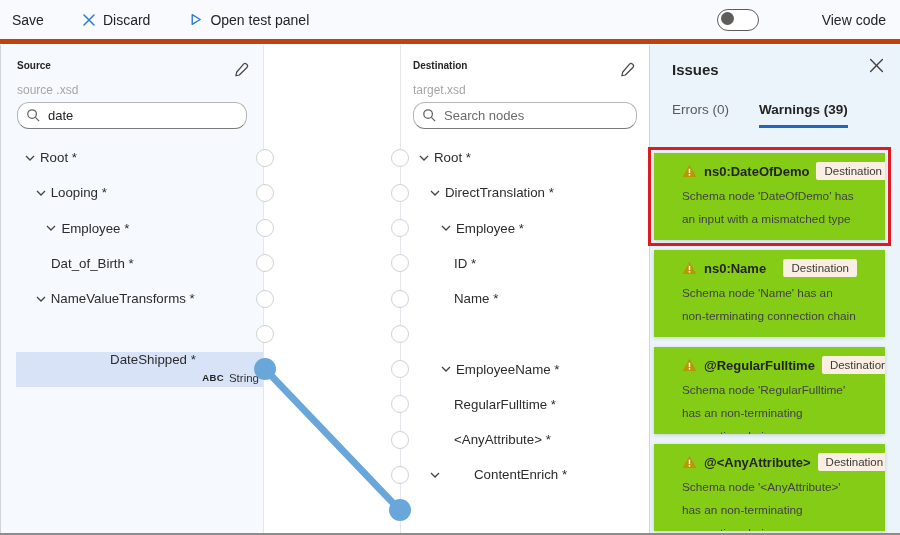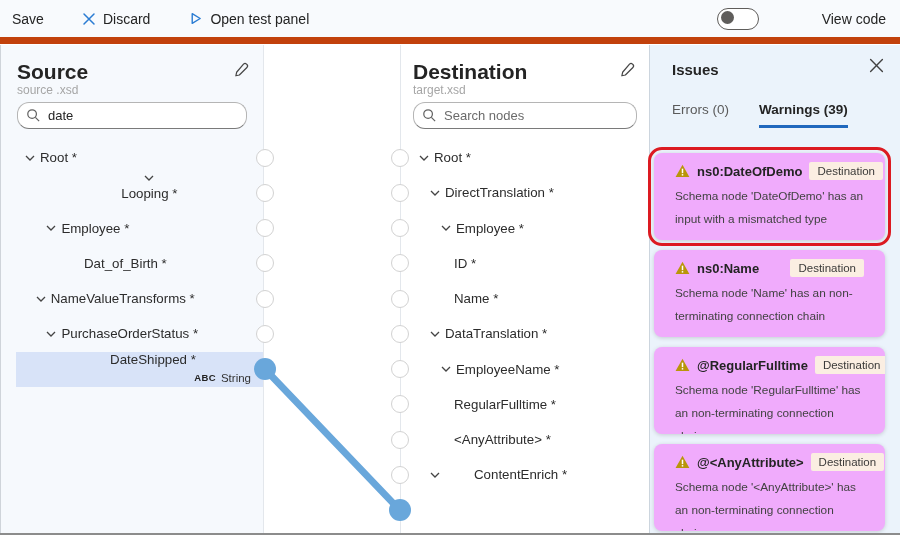--- a/index.html
+++ b/index.html
@@ -1,77 +1,77 @@
 <!DOCTYPE html>
 <html><head>
 <meta charset="utf-8">
 <style>
   html,body{margin:0;padding:0;}
   body{width:900px;height:535px;position:relative;overflow:hidden;background:#fff;
        font-family:"Liberation Sans",sans-serif;color:#242424;}
 
   
   .toolbar{position:absolute;top:0;left:0;right:0;height:44px;background:#f8fafd;
-           border-bottom:7px solid #c2410c;display:flex;align-items:center;padding-left:10px;box-sizing:border-box;}
+           border-bottom:5px solid #c2410c;display:flex;align-items:center;padding-left:10px;box-sizing:border-box;}
   .tb-btn{display:flex;align-items:center;gap:7px;background:none;border:none;cursor:pointer;
           font-family:"Liberation Sans",sans-serif;font-size:14px;color:#242424;margin-right:34px;padding:4px 2px;}
   .tb-right{margin-left:auto;display:flex;align-items:center;gap:20px;padding-right:14px;}
   #view-issues-btn{color:#2b7cd3;margin-right:0;outline:3px solid #dc1a21;outline-offset:4px;}
   .toggle{width:40px;height:20px;border:1px solid #5f5d5b;border-radius:11px;background:#fff;position:relative;cursor:pointer;flex:0 0 auto;}
   .toggle .knob{position:absolute;left:3px;top:2.5px;width:13px;height:13px;border-radius:50%;background:#5f5d5b;}
   .vc-label{font-size:14px;color:#242424;margin-left:43px;}
 
   
   .main{position:absolute;top:45px;left:0;right:0;bottom:2px;}
   .bottom-edge{position:absolute;left:0;right:0;bottom:0;height:2px;background:#8c8c8c;}
   .panel{position:absolute;top:0;bottom:0;box-sizing:border-box;}
   #source-panel{left:0;width:264px;background:#f6f9fd;border-left:1px solid #cfd4da;border-right:1px solid #e3e7ec;}
   #dest-panel{left:400px;width:250px;background:#fff;border-left:1px solid #e3e7ec;border-right:1px solid #ccd5de;}
   #issues-panel{left:650px;right:0;background:#ebf3fb;}
 
-  .panel-title{position:absolute;top:15px;font-size:21px;font-weight:700;color:#242424;}
+  .panel-title{position:absolute;top:15px;font-size:10px;font-weight:700;color:#242424;}
   #source-panel .panel-title{left:16px;} #dest-panel .panel-title{left:12px;}
   .panel-sub{position:absolute;top:38px;font-size:12px;color:#a6a6a6;}
   #source-panel .panel-sub{left:16px;} #dest-panel .panel-sub{left:12px;}
   .edit-icon{position:absolute;top:16px;right:13px;width:17px;height:17px;cursor:pointer;}
   .searchbox{position:absolute;top:57px;height:27px;left:16px;right:16px;}
   #dest-panel .searchbox{left:12px;right:12px;}
   .searchbox input{width:100%;height:100%;box-sizing:border-box;border:1px solid #b5b5b5;border-bottom-color:#7a7a7a;
                    border-radius:12px;padding:0 8px 0 30px;font-family:"Liberation Sans",sans-serif;
                    font-size:13px;color:#242424;background:#fff;}
   .searchbox input::placeholder{color:#6b6b6b;}
   .searchbox .sicon{position:absolute;left:9px;top:6px;width:15px;height:15px;}
 
   
   .tree{position:absolute;top:95px;left:0;right:0;bottom:0;}
   .tree-row{position:absolute;left:0;right:0;height:35px;display:flex;align-items:center;gap:5px;
             box-sizing:border-box;font-size:13.3px;color:#2c2c2c;cursor:pointer;}
   .tree-row .lbl{white-space:nowrap;}
   .tree-row .chev{display:flex;align-items:center;}
   .tree-row.source.selected{background:linear-gradient(to right,transparent 15px,#d8e3f8 15px);}
   .tree-row.destination.selected{background:linear-gradient(to right,transparent 12px,#d8e3f8 12px);}
-  .tbadge{margin-left:auto;margin-right:12px;display:flex;align-items:center;gap:5px;font-size:11.5px;color:#333;}
+  .tbadge{margin-left:auto;margin-right:4px;display:flex;align-items:center;gap:5px;font-size:11.5px;color:#333;}
   .tbadge b{font-size:9.5px;letter-spacing:.4px;color:#222;}
 
   
   #conn-svg{position:absolute;left:0;top:0;pointer-events:none;}
   #circle-layer{position:absolute;inset:0;pointer-events:none;}
   .conn-circle{position:absolute;width:18px;height:18px;border-radius:50%;background:#fff;
                border:1px solid #d2d2d2;box-sizing:border-box;pointer-events:auto;cursor:crosshair;}
   .conn-circle.filled{width:22px;height:22px;background:#69a7db;border:none;}
 
   
   #issues-title{position:absolute;top:16px;left:22px;font-size:15px;font-weight:700;color:#242424;}
   #issues-close{position:absolute;top:13px;right:15px;width:16px;height:16px;cursor:pointer;}
   #issue-tabs{position:absolute;top:57px;left:22px;display:flex;gap:30px;}
   .tab{font-size:13.5px;color:#5a5a5a;padding-bottom:8px;border-bottom:3px solid transparent;cursor:pointer;}
   .tab.active{color:#242424;font-weight:700;border-bottom-color:#2068bd;}
   #warning-list{position:absolute;top:108px;left:4px;width:231px;display:flex;flex-direction:column;gap:10px;}
-  .warn-card{background:#f0abfc;border-radius:8px;box-shadow:0 1px 4px rgba(0,0,0,.16);
-             padding:9px 21px;box-sizing:border-box;height:87px;overflow:hidden;cursor:pointer;}
+  .warn-card{background:#84cc16;border-radius:0;box-shadow:0 1px 4px rgba(0,0,0,.16);
+             padding:9px 28px;box-sizing:border-box;height:87px;overflow:hidden;cursor:pointer;}
   .warn-card.hl{outline:3px solid #dc1a21;outline-offset:3px;}
   .wc-head{display:flex;align-items:center;gap:7px;height:18px;}
   .wc-title{font-size:13px;font-weight:700;color:#242424;white-space:nowrap;}
   .wc-badge{margin-left:auto;background:#fbeee2;color:#3b3a39;font-size:11.5px;padding:3px 8px;border-radius:2px;}
   .wc-msg{margin-top:5px;font-size:11.8px;color:#424242;line-height:23px;}
 </style>
 </head>
 <body>
 
 <div class="toolbar">
@@ -123,54 +123,46 @@
     </div>
     <div class="tree" id="source-tree">
         <div class="tree-row source" style="top: 0px; padding-left: 24px;">
           <span class="chev">
             <svg width="10" height="6" viewBox="0 0 10 6">
               <polyline points="1,1 5,5 9,1" fill="none" stroke="#444" stroke-width="1.3"></polyline>
             </svg>
           </span>
           <span class="lbl">Root *</span>
         </div>
-        <div class="tree-row source" style="top: 35.27px; padding-left: 34.7px; flex-direction: column;">
+        <div class="tree-row source" style="top: 35.27px; padding-left: 34.7px;">
           <span class="chev">
             <svg width="10" height="6" viewBox="0 0 10 6">
               <polyline points="1,1 5,5 9,1" fill="none" stroke="#444" stroke-width="1.3"></polyline>
             </svg>
           </span>
           <span class="lbl">Looping *</span>
         </div>
         <div class="tree-row source" style="top: 70.54px; padding-left: 45.4px;">
           <span class="chev">
             <svg width="10" height="6" viewBox="0 0 10 6">
               <polyline points="1,1 5,5 9,1" fill="none" stroke="#444" stroke-width="1.3"></polyline>
             </svg>
           </span>
           <span class="lbl">Employee *</span>
         </div>
-        <div class="tree-row source" style="top: 105.81px; padding-left: 83px;">
+        <div class="tree-row source" style="top: 105.81px; padding-left: 50px;">
           <span class="lbl">Dat_of_Birth *</span>
         </div>
         <div class="tree-row source" style="top: 141.08px; padding-left: 34.7px;">
           <span class="chev">
             <svg width="10" height="6" viewBox="0 0 10 6">
               <polyline points="1,1 5,5 9,1" fill="none" stroke="#444" stroke-width="1.3"></polyline>
             </svg>
           </span>
           <span class="lbl">NameValueTransforms *</span>
-        </div>
-        <div class="tree-row source" style="top: 176.35px; padding-left: 45.4px;">
-          <span class="chev">
-            <svg width="10" height="6" viewBox="0 0 10 6">
-              <polyline points="1,1 5,5 9,1" fill="none" stroke="#444" stroke-width="1.3"></polyline>
-            </svg>
-          </span>
-          <span class="lbl">PurchaseOrderStatus *</span>
         </div>
         <div class="tree-row source selected" style="top: 211.62px; padding-left: 42px; flex-direction: column;">
           <span class="lbl">DateShipped *</span>
           <span class="tbadge">
             <b>ABC</b>
             <span>String</span>
           </span>
         </div>
       </div>
   </div>
@@ -215,28 +207,20 @@
               <polyline points="1,1 5,5 9,1" fill="none" stroke="#444" stroke-width="1.3"></polyline>
             </svg>
           </span>
           <span class="lbl">Employee *</span>
         </div>
         <div class="tree-row destination" style="top: 105.81px; padding-left: 53px;">
           <span class="lbl">ID *</span>
         </div>
         <div class="tree-row destination" style="top: 141.08px; padding-left: 53px;">
           <span class="lbl">Name *</span>
-        </div>
-        <div class="tree-row destination" style="top: 176.35px; padding-left: 29px;">
-          <span class="chev">
-            <svg width="10" height="6" viewBox="0 0 10 6">
-              <polyline points="1,1 5,5 9,1" fill="none" stroke="#444" stroke-width="1.3"></polyline>
-            </svg>
-          </span>
-          <span class="lbl">DataTranslation *</span>
         </div>
         <div class="tree-row destination" style="top: 211.62px; padding-left: 40px;">
           <span class="chev">
             <svg width="10" height="6" viewBox="0 0 10 6">
               <polyline points="1,1 5,5 9,1" fill="none" stroke="#444" stroke-width="1.3"></polyline>
             </svg>
           </span>
           <span class="lbl">EmployeeName *</span>
         </div>
         <div class="tree-row destination" style="top: 246.89px; padding-left: 53px;">

